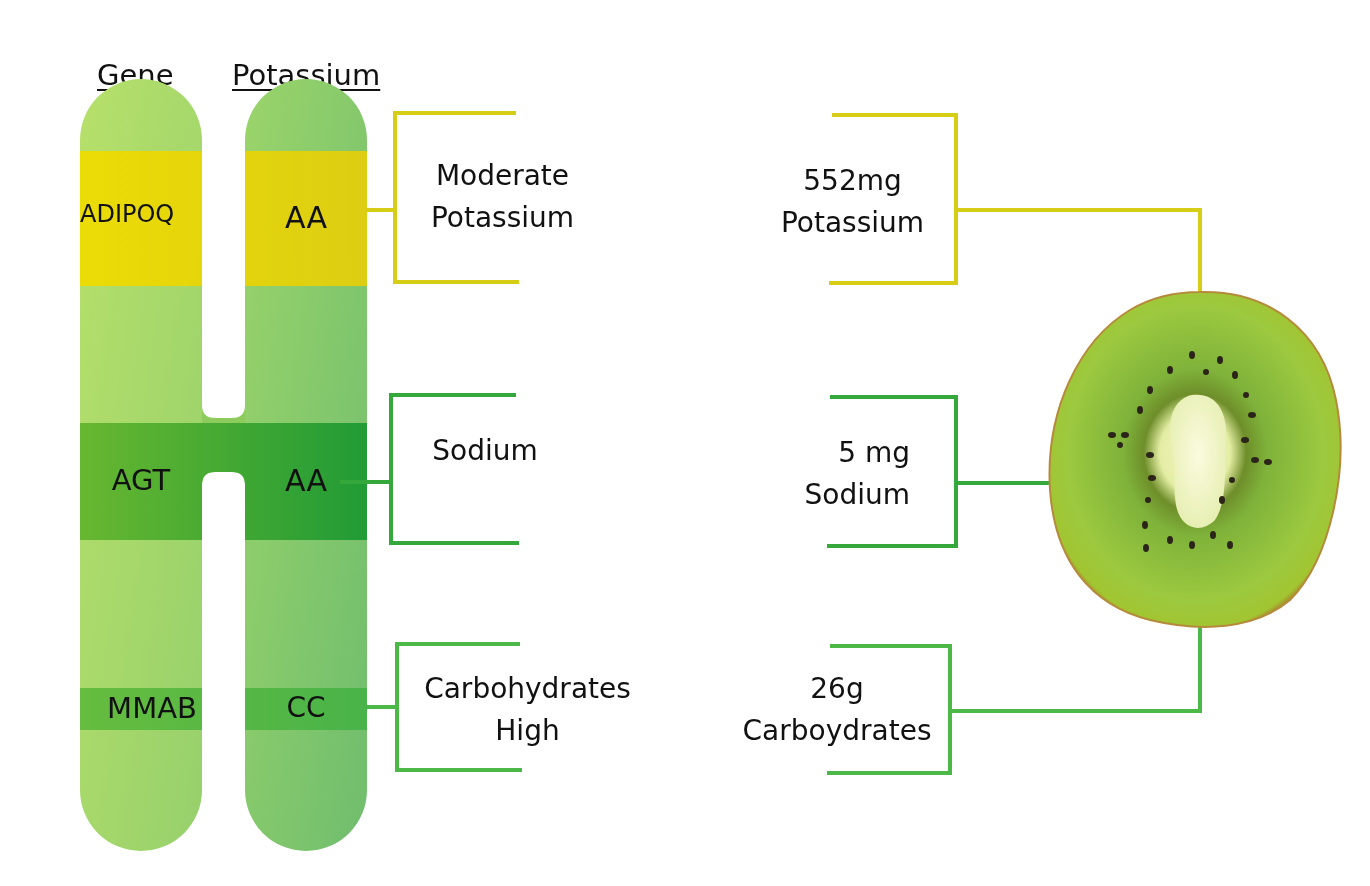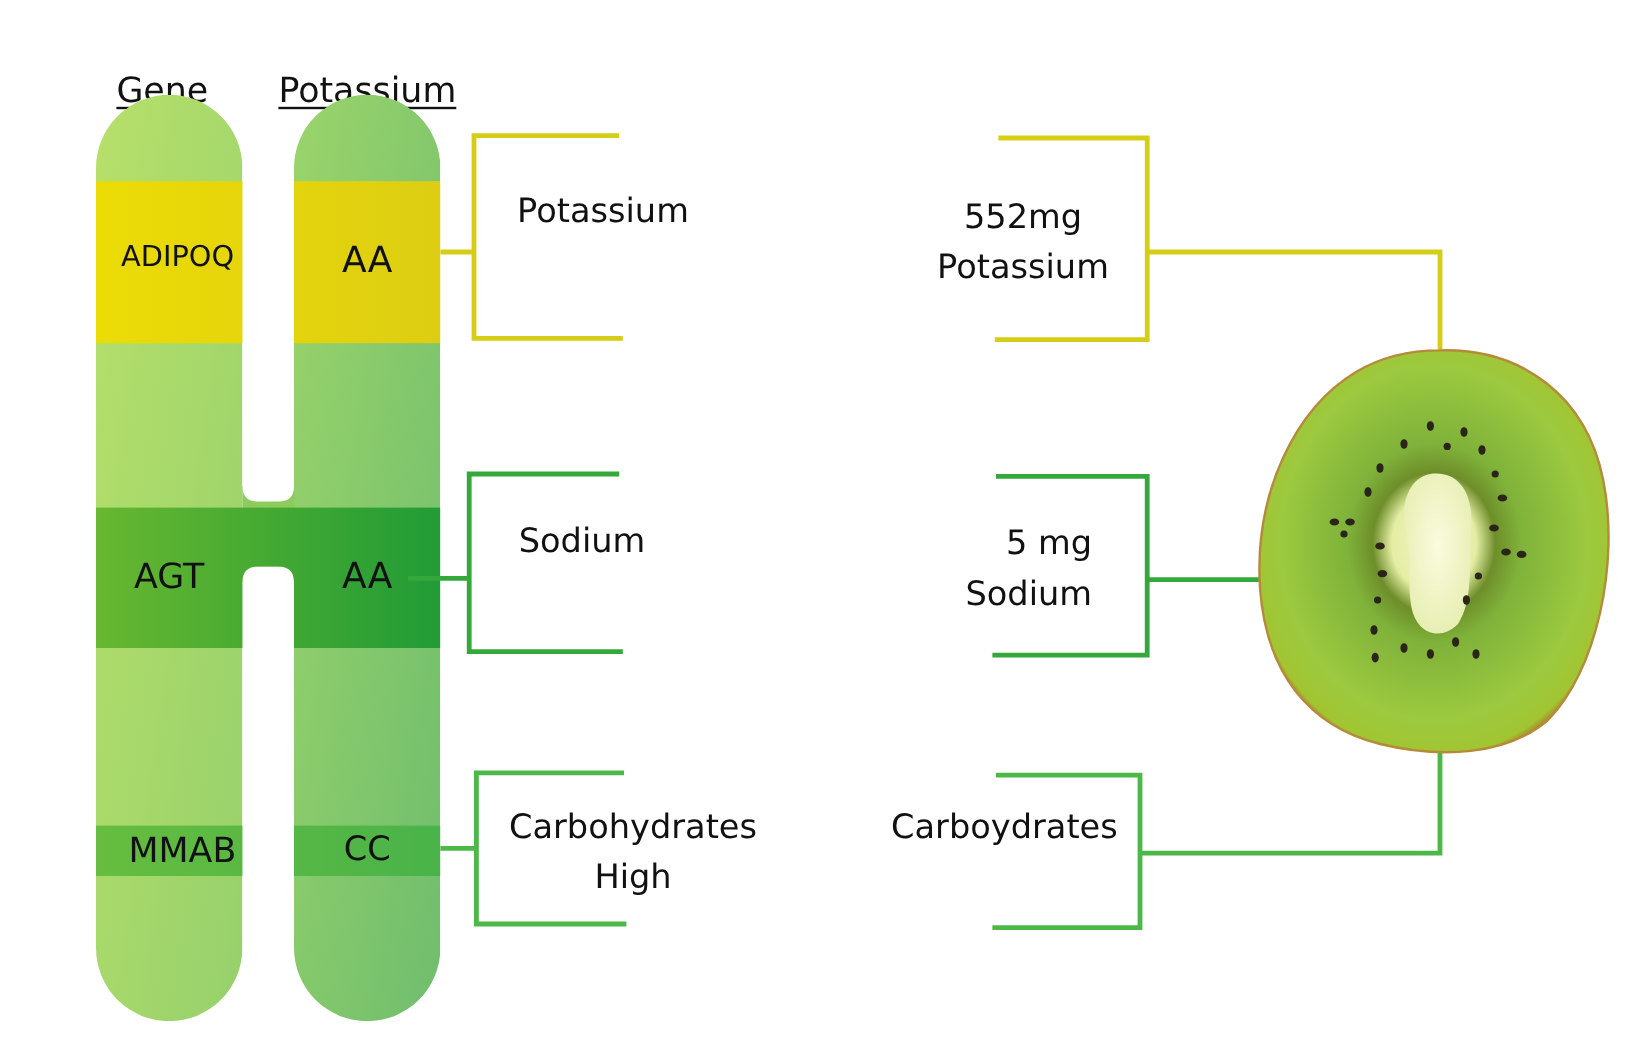--- a/index.html
+++ b/index.html
@@ -124,43 +124,45 @@
       <ellipse cx="1268" cy="462" rx="4" ry="3"></ellipse>
       <ellipse cx="1245" cy="440" rx="4" ry="3"></ellipse>
       <ellipse cx="1252" cy="415" rx="4" ry="3"></ellipse>
       <ellipse cx="1246" cy="395" rx="3" ry="3"></ellipse>
       <ellipse cx="1120" cy="445" rx="3" ry="3"></ellipse>
       <ellipse cx="1206" cy="372" rx="3" ry="3"></ellipse>
     </g>
   </g>
 </svg>
 
-<div class="abs" style="left:80px; top:200px; width:136px; text-align:center; font-size:24px;">ADIPOQ</div>
+<div class="abs" style="left:80px; top:200px; width:136px; font-size:24px;">ADIPOQ</div>
 <div class="abs" style="left:245px; top:200px; width:122px; text-align:center; font-size:30px;">AA</div>
 
 <div class="abs" style="left:80px; top:463px; width:122px; text-align:center; font-size:29px;">AGT</div>
 <div class="abs" style="left:245px; top:463px; width:122px; text-align:center; font-size:30px;">AA</div>
 
 <div class="abs" style="left:80px; top:691px; width:144px; text-align:center; font-size:29px;">MMAB</div>
 <div class="abs" style="left:245px; top:691px; width:122px; text-align:center; font-size:28px;">CC</div>
 
 <div class="abs cap" style="left:400px; top:155px; width:205px;">
+  <div>Moderate</div>
   <div>Potassium</div>
 </div>
 <div class="abs cap" style="left:400px; top:430px; width:170px;">
   <div>Sodium</div>
 </div>
 <div class="abs cap" style="left:405px; top:668px; width:245px;">
   <div>Carbohydrates</div>
   <div>High</div>
 </div>
 
 <div class="abs cap" style="left:760px; top:160px; width:185px;">
   <div>552mg</div>
   <div>Potassium</div>
 </div>
 <div class="abs cap" style="left:760px; top:432px; width:150px;text-align:right;">
   <div>5 mg</div>
   <div>Sodium</div>
 </div>
 <div class="abs cap" style="left:722px; top:668px; width:230px;">
+  <div>26g</div>
   <div>Carboydrates</div>
 </div>
 
 </body></html>

